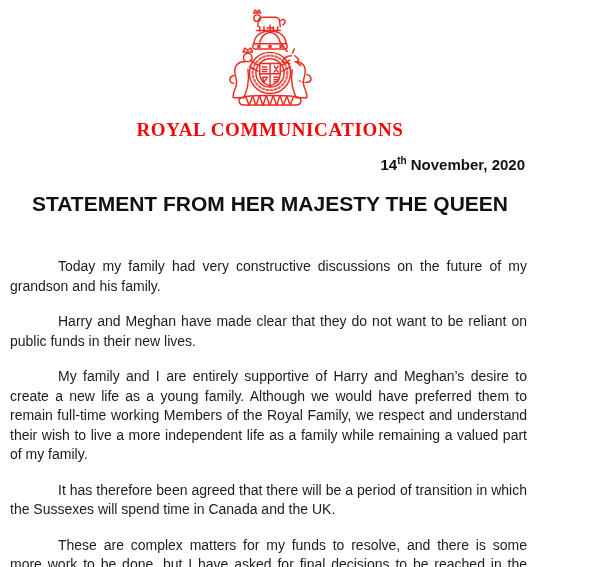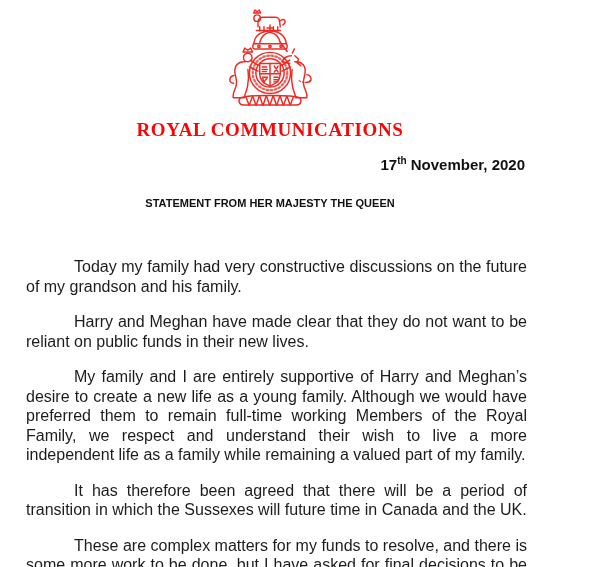--- a/index.html
+++ b/index.html
@@ -65,33 +65,33 @@
   .date-line sup{
     font-size:10px;
     vertical-align:super;
     line-height:0;
     text-align:right;
   }
   .statement-title{
     margin-top:19px;
     text-align:center;
     font-weight:bold;
-    font-size:11px;
+    font-size:21px;
     line-height:19px;
     color:#111;
   }
   .body-text{
     margin-top:44px;
     padding:0 13px 0 10px;
   }
   .body-text p{
-    margin:0 0 16px 16px;
+    margin:0 0 16px 0;
     text-align:justify;
     text-indent:48px;
-    font-size:16px;
+    font-size:14px;
     line-height:19.5px;
     color:#1c1c1c;
   }
 </style>
 </head>
 <body>
 
 <div class="page">
 
   <div class="crest-wrap">
@@ -142,26 +142,26 @@
         <path d="M36 106 c6 -3.5 62 -3.5 68 0 c4 2.5 2 8.5 -3 8.5 h-62 c-5 0 -7 -6 -3 -8.5 z"></path>
         <path d="M42 105.5 l3.5 9 M50 104.5 l3.5 10 M58 104 l3.5 10.5 M66 104 l3.5 10.5 M74 104 l3.5 10.5 M82 104.5 l3.5 10 M90 105 l3.5 9.5"></path>
         <path d="M46 114 l3.5 -9.5 M54 114.5 l3.5 -10.5 M62 114.5 l3.5 -10.5 M70 114.5 l3.5 -10.5 M78 114.5 l3.5 -10.5 M86 114 l3.5 -9.5 M94 113.5 l3.5 -9"></path>
       </g>
     </svg>
   </div>
 
   <div class="org-title">ROYAL COMMUNICATIONS</div>
 
   <div class="date-line">
-    <span>17</span><sup>th</sup><span> November, 2020</span>
+    <span>14</span><sup>th</sup><span> November, 2020</span>
   </div>
 
   <div class="statement-title">STATEMENT FROM HER MAJESTY THE QUEEN</div>
 
   <div class="body-text">
     <p>Today my family had very constructive discussions on the future of my grandson and his family.</p>
     <p>Harry and Meghan have made clear that they do not want to be reliant on public funds in their new lives.</p>
     <p>My family and I are entirely supportive of Harry and Meghan’s desire to create a new life as a young family. Although we would have preferred them to remain full-time working Members of the Royal Family, we respect and understand their wish to live a more independent life as a family while remaining a valued part of my family.</p>
-    <p>It has therefore been agreed that there will be a period of transition in which the Sussexes will future time in Canada and the UK.</p>
+    <p>It has therefore been agreed that there will be a period of transition in which the Sussexes will spend time in Canada and the UK.</p>
     <p>These are complex matters for my funds to resolve, and there is some more work to be done, but I have asked for final decisions to be reached in the coming days.</p>
   </div>
 
 </div>
 
 </body></html>

